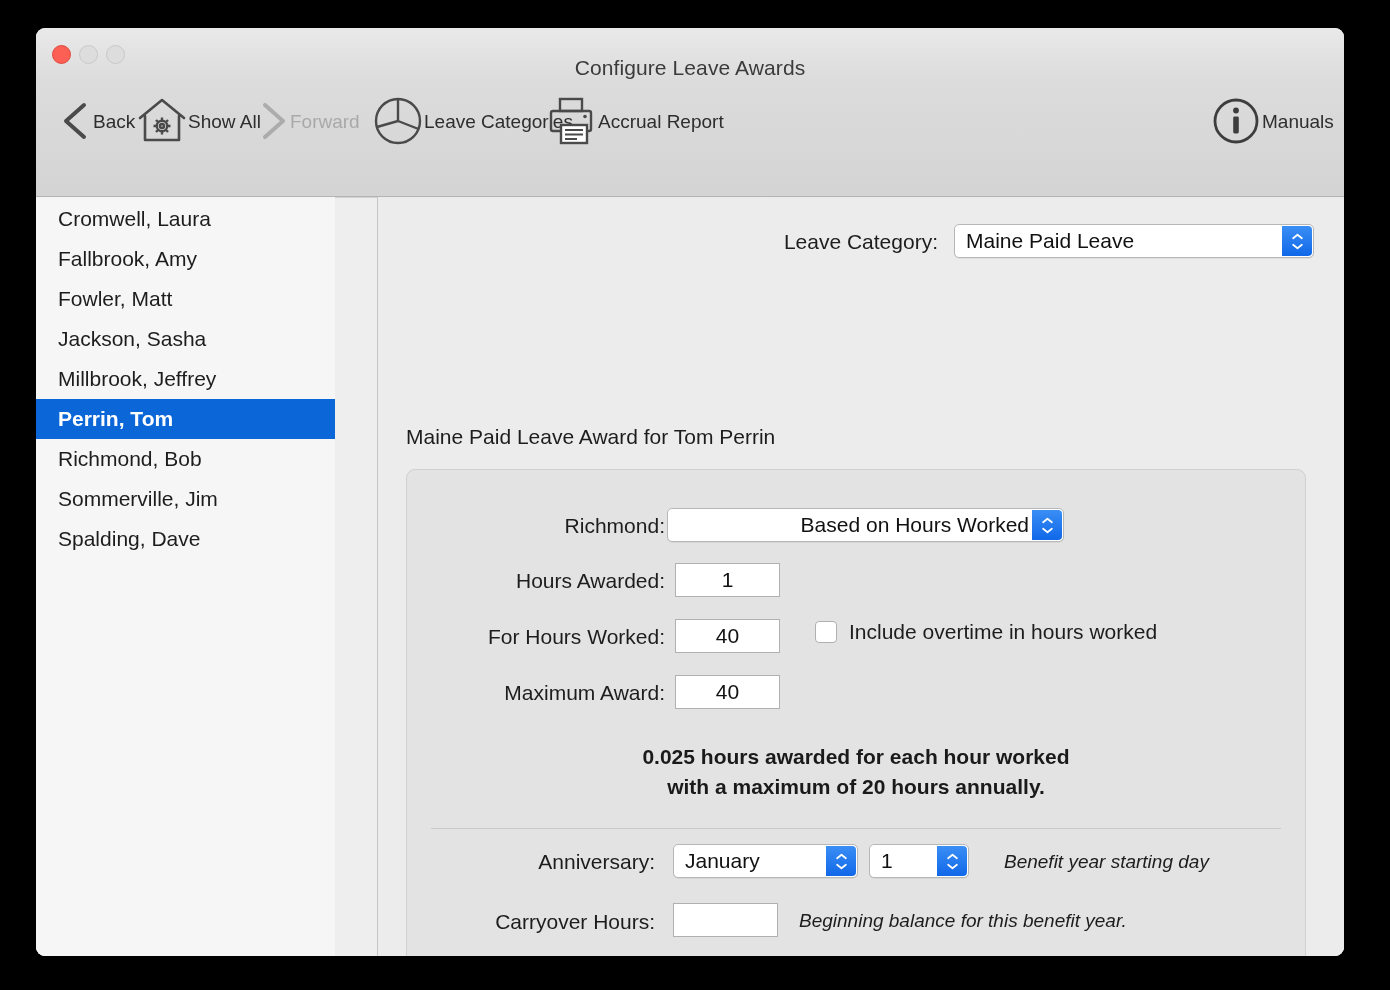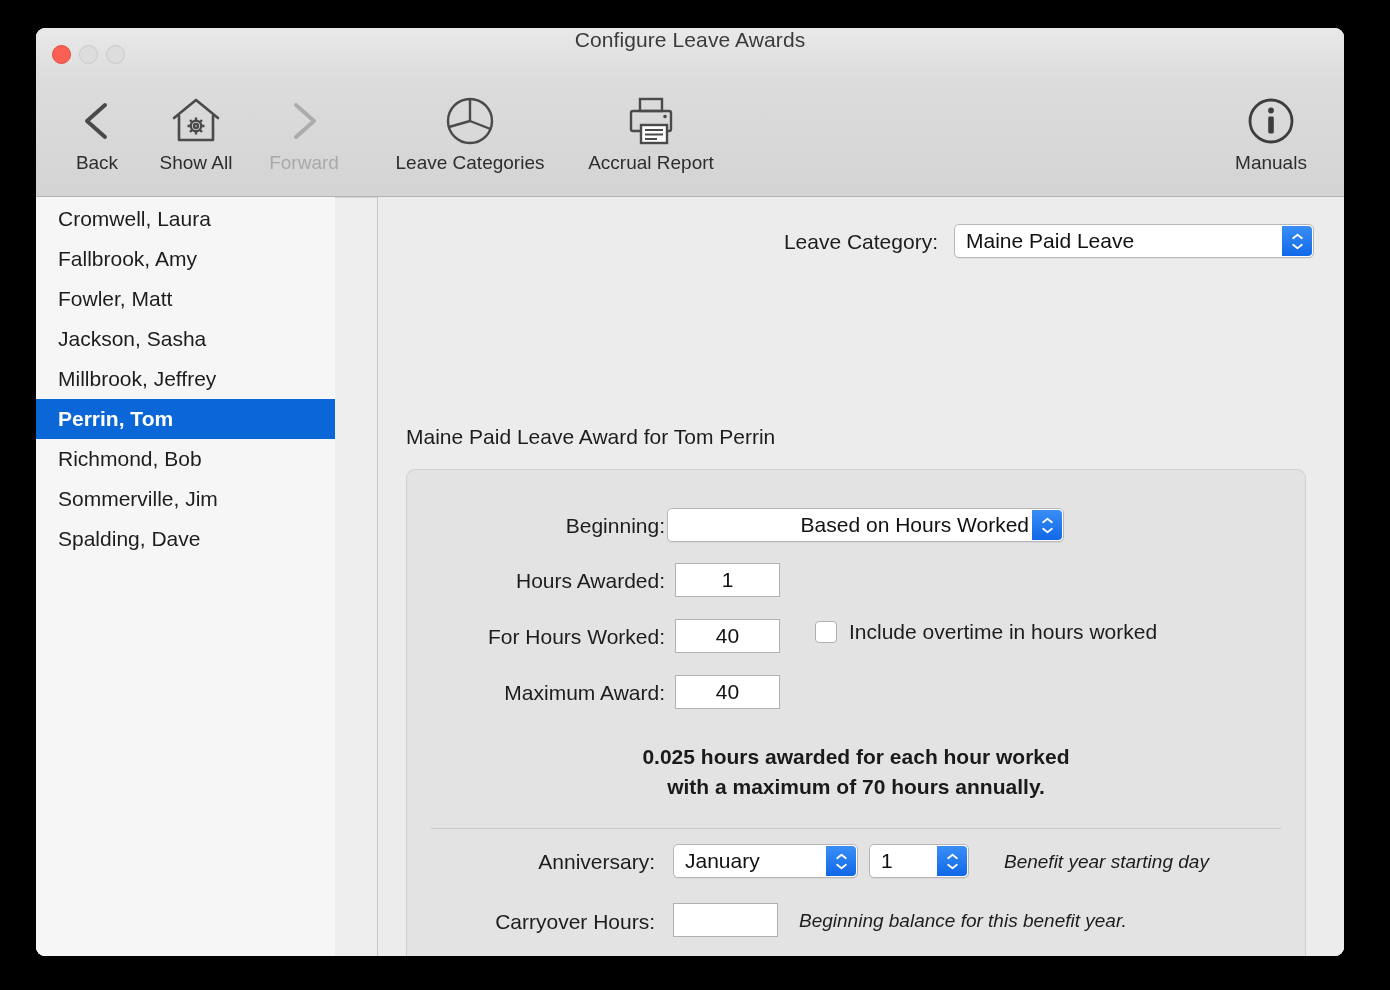--- a/index.html
+++ b/index.html
@@ -26,21 +26,21 @@
     flex-direction: column;
   }
 
   
   #titlebar {
     position: relative;
     height: 52px;
     flex: 0 0 52px;
     background: linear-gradient(to bottom, #e9e9e9 0%, #dcdcdc 100%);
     display: flex;
-    align-items: flex-start;
+    align-items: flex-end;
   }
 
   #traffic-lights {
     position: absolute;
     left: 16px;
     top: 17px;
     display: flex;
     gap: 8px;
   }
   .tl {
@@ -67,21 +67,21 @@
     height: 117px;
     flex: 0 0 117px;
     background: linear-gradient(to bottom, #dcdcdc 0%, #d4d4d4 100%);
     border-bottom: 1px solid #b4b4b4;
   }
 
   .tb-item {
     position: absolute;
     top: 12px;
     display: flex;
-    flex-direction: column;
+    flex-direction: row;
     align-items: center;
     justify-content: flex-start;
     cursor: default;
   }
   .tb-icon {
     height: 58px;
     display: flex;
     align-items: center;
     justify-content: center;
   }
@@ -91,21 +91,21 @@
     margin-top: 2px;
     white-space: nowrap;
   }
   .tb-label.disabled { color: #a9a9a9; }
   .tb-icon.disabled svg { opacity: 0.42; }
 
   #tb-back        { left: 23px;  width: 76px; }
   #tb-showall     { left: 100px; width: 120px; }
   #tb-forward     { left: 220px; width: 96px; }
   #tb-categories  { left: 336px; width: 196px; }
-  #tb-accrual     { left: 525px; width: 180px; }
+  #tb-accrual     { left: 508px; width: 180px; }
   #tb-manuals     { right: 12px; width: 122px; }
 
   
   #body {
     flex: 1 1 auto;
     display: flex;
     min-height: 0;
     background: #ececec;
   }
 
@@ -401,21 +401,21 @@
           <svg class="chev" viewBox="0 0 14 8">
             <polyline points="2,2 7,6 12,2" fill="none" stroke="#ffffff" stroke-width="2" stroke-linecap="round" stroke-linejoin="round"></polyline>
           </svg>
         </span>
       </div>
 
       <div style="position:absolute; left:28px; top:228px; font-size:21px; color:#1d1d1d;">Maine Paid Leave Award for Tom Perrin</div>
 
       <div id="groupbox">
 
-        <div style="position:absolute; left:0; top:44px; width:258px;" class="row-label">Beginning:</div>
+        <div style="position:absolute; left:0; top:44px; width:258px;" class="row-label">Richmond:</div>
         <div class="popup" style="position:absolute; left:260px; top:38px; width:397px;justify-content:flex-end;">
           <span>Based on Hours Worked</span>
           <span class="stepper">
             <svg class="chev" viewBox="0 0 14 8">
               <polyline points="2,6 7,2 12,6" fill="none" stroke="#ffffff" stroke-width="2" stroke-linecap="round" stroke-linejoin="round"></polyline>
             </svg>
             <svg class="chev" viewBox="0 0 14 8">
               <polyline points="2,2 7,6 12,2" fill="none" stroke="#ffffff" stroke-width="2" stroke-linecap="round" stroke-linejoin="round"></polyline>
             </svg>
           </span>
@@ -436,21 +436,21 @@
           <span style="font-size:21px; color:#1d1d1d;">Include overtime in hours worked</span>
         </div>
 
         <div style="position:absolute; left:0; top:211px; width:258px;" class="row-label">Maximum Award:</div>
         <div class="tfield" style="position:absolute; left:268px; top:205px; width:105px;">
           <span>40</span>
         </div>
 
         <div id="summary">
           <div>0.025 hours awarded for each hour worked</div>
-          <div>with a maximum of 70 hours annually.</div>
+          <div>with a maximum of 20 hours annually.</div>
         </div>
 
         <div id="separator"></div>
 
         <div style="position:absolute; left:0; top:380px; width:248px;" class="row-label">Anniversary:</div>
 
         <div class="popup" style="position:absolute; left:266px; top:374px; width:185px;">
           <span>January</span>
           <span class="stepper">
             <svg class="chev" viewBox="0 0 14 8">

